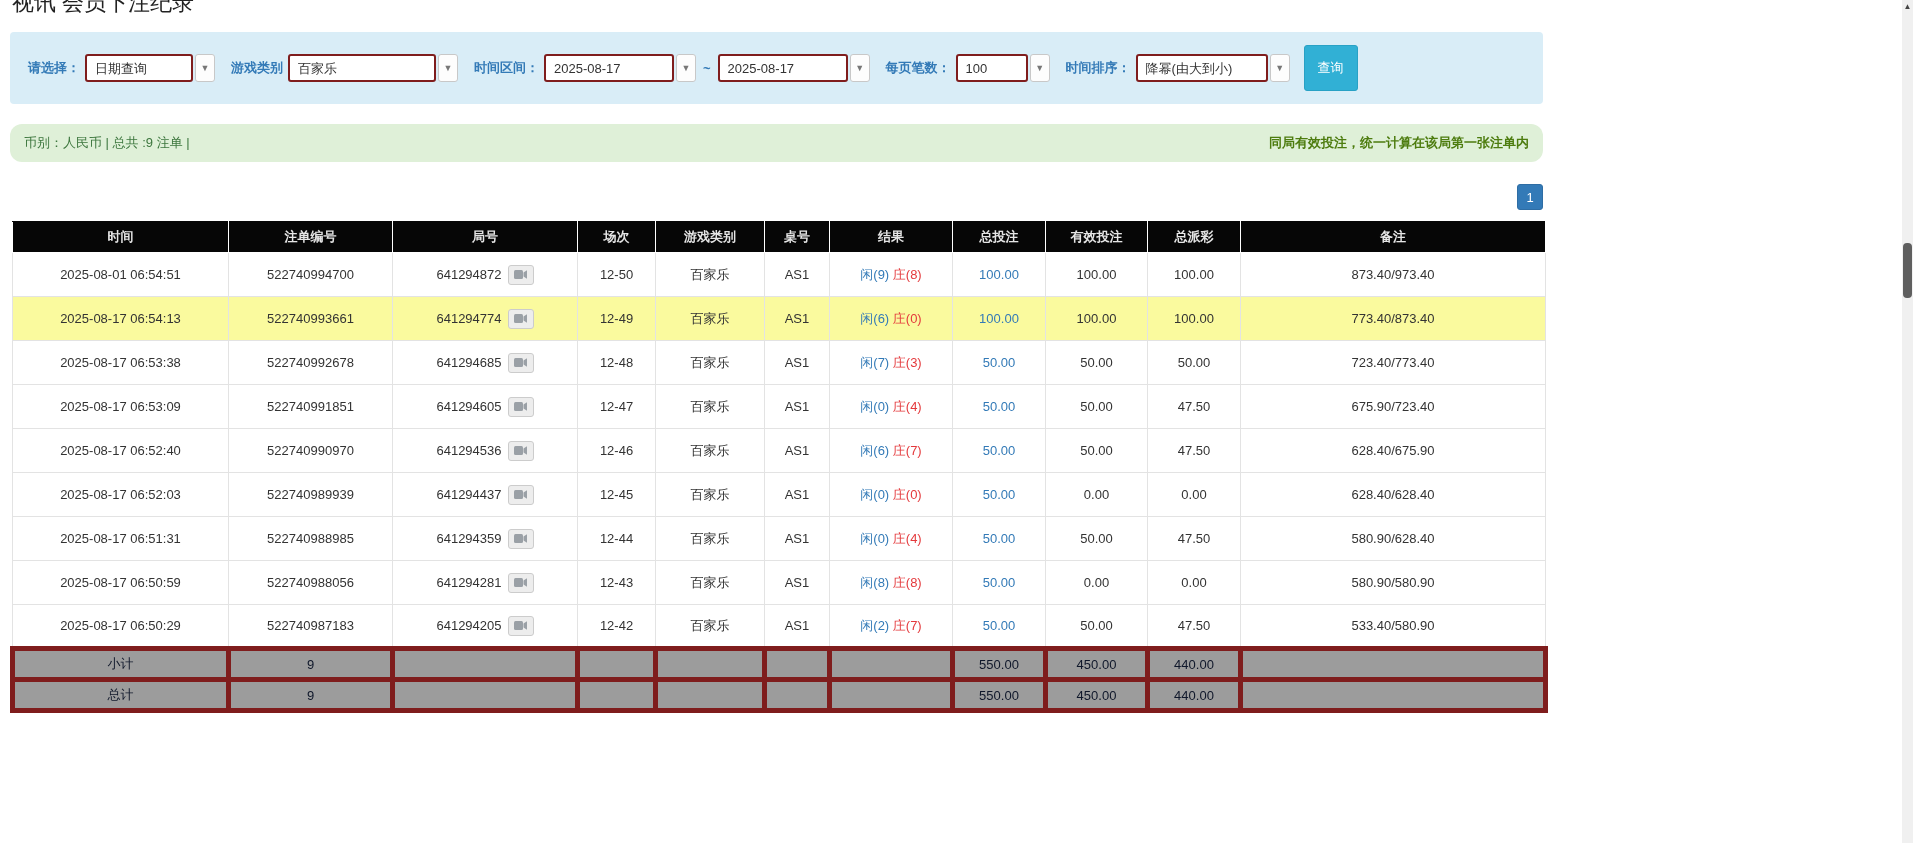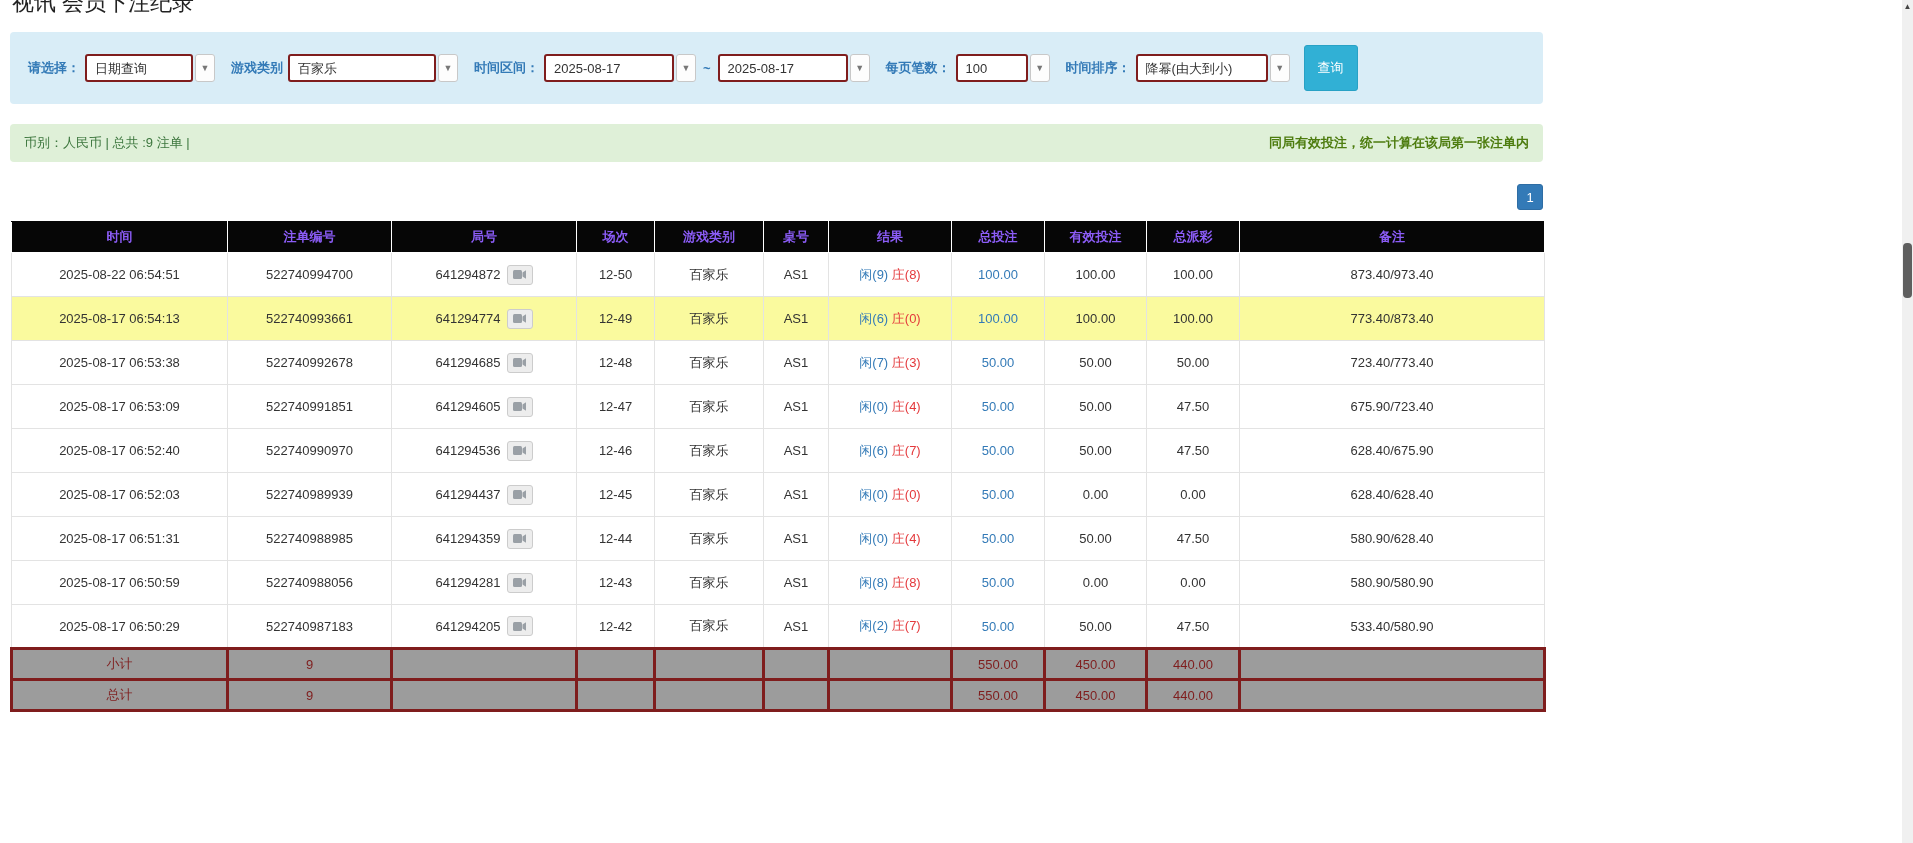--- a/index.html
+++ b/index.html
@@ -40,51 +40,51 @@
   }
   .tilde { margin: 0 7px; color: #337ab7; font-weight: bold; font-size: 13px; }
   .search-btn {
     margin-left: 14px; background: #31b0d5; color: #fff;
     border: 1px solid #28a1c5; border-radius: 3px;
     height: 46px; padding: 0 13px; font-size: 13px; cursor: pointer;
   }
 
   
   .summary-bar {
-    margin-top: 20px; background: #dff0d8; border-radius: 4px;
+    margin-top: 20px; background: #dff0d8; border-radius: 12px;
     padding: 10px 14px; display: flex; justify-content: space-between;
     align-items: center; font-size: 13px; gap: 22px;
   }
   .summary-left  { color: #3c763d; }
   .summary-right { color: #4d7c0f; font-weight: bold; }
 
   
   .pagination-row { margin: 22px 0 11px; text-align: right; }
   .page-btn {
     min-width: 26px; height: 26px; background: #337ab7; color: #fff;
     border: 1px solid #2e6da4; border-radius: 3px; font-size: 13px; cursor: pointer;
   }
 
   
   table.records {
     width: 100%; border-collapse: collapse; table-layout: fixed;
     font-size: 13px; text-align: center;
   }
   .records th {
-    background: #060606; color: #8b5cf6; font-weight: bold;
+    background: #060606; color: #e5e5e5; font-weight: bold;
     padding: 6px 4px; border: 1px solid #fff;
     border-top-color: #060606; white-space: nowrap;
   }
   .records td {
     border: 1px solid #e3e3e3; padding: 0 4px; height: 44px;
     color: #333; background: #fff; white-space: nowrap;
   }
   .records tr.highlight td { background: #fafa9e; }
   .records tr.footer-row td {
-    background: #9c9c9c; color: #7f1d1d; height: 31px; border: 3px solid #7f1d1d;
+    background: #9c9c9c; color: #0f172a; height: 31px; border: 5px solid #7f1d1d;
   }
   .player { color: #337ab7; }
   .banker { color: #e4393c; }
   .bet-link { color: #337ab7; cursor: pointer; }
   .round-wrap { display: inline-flex; align-items: center; gap: 6px; }
   .video-btn {
     background: #ededed; border: 1px solid #ccc; border-radius: 3px;
     width: 26px; height: 20px; display: inline-flex;
     align-items: center; justify-content: center; cursor: pointer;
   }
@@ -176,21 +176,21 @@
           <th>桌号</th>
           <th>结果</th>
           <th>总投注</th>
           <th>有效投注</th>
           <th>总派彩</th>
           <th>备注</th>
         </tr>
     </thead>
     <tbody id="table-body">
         <tr>
-          <td>2025-08-22 06:54:51</td>
+          <td>2025-08-01 06:54:51</td>
           <td>522740994700</td>
           <td><span class="round-wrap">
               <span>641294872</span>
               <span class="video-btn">
                 <svg width="14" height="11" viewBox="0 0 14 11">
                   <rect x="0" y="1" width="9" height="9" rx="1.5" fill="#9aa0a6"></rect>
                   <path d="M9.5 3.5 L13 1.2 V9.8 L9.5 7.5 Z" fill="#9aa0a6"></path>
                 </svg>
               </span>
             </span></td>

